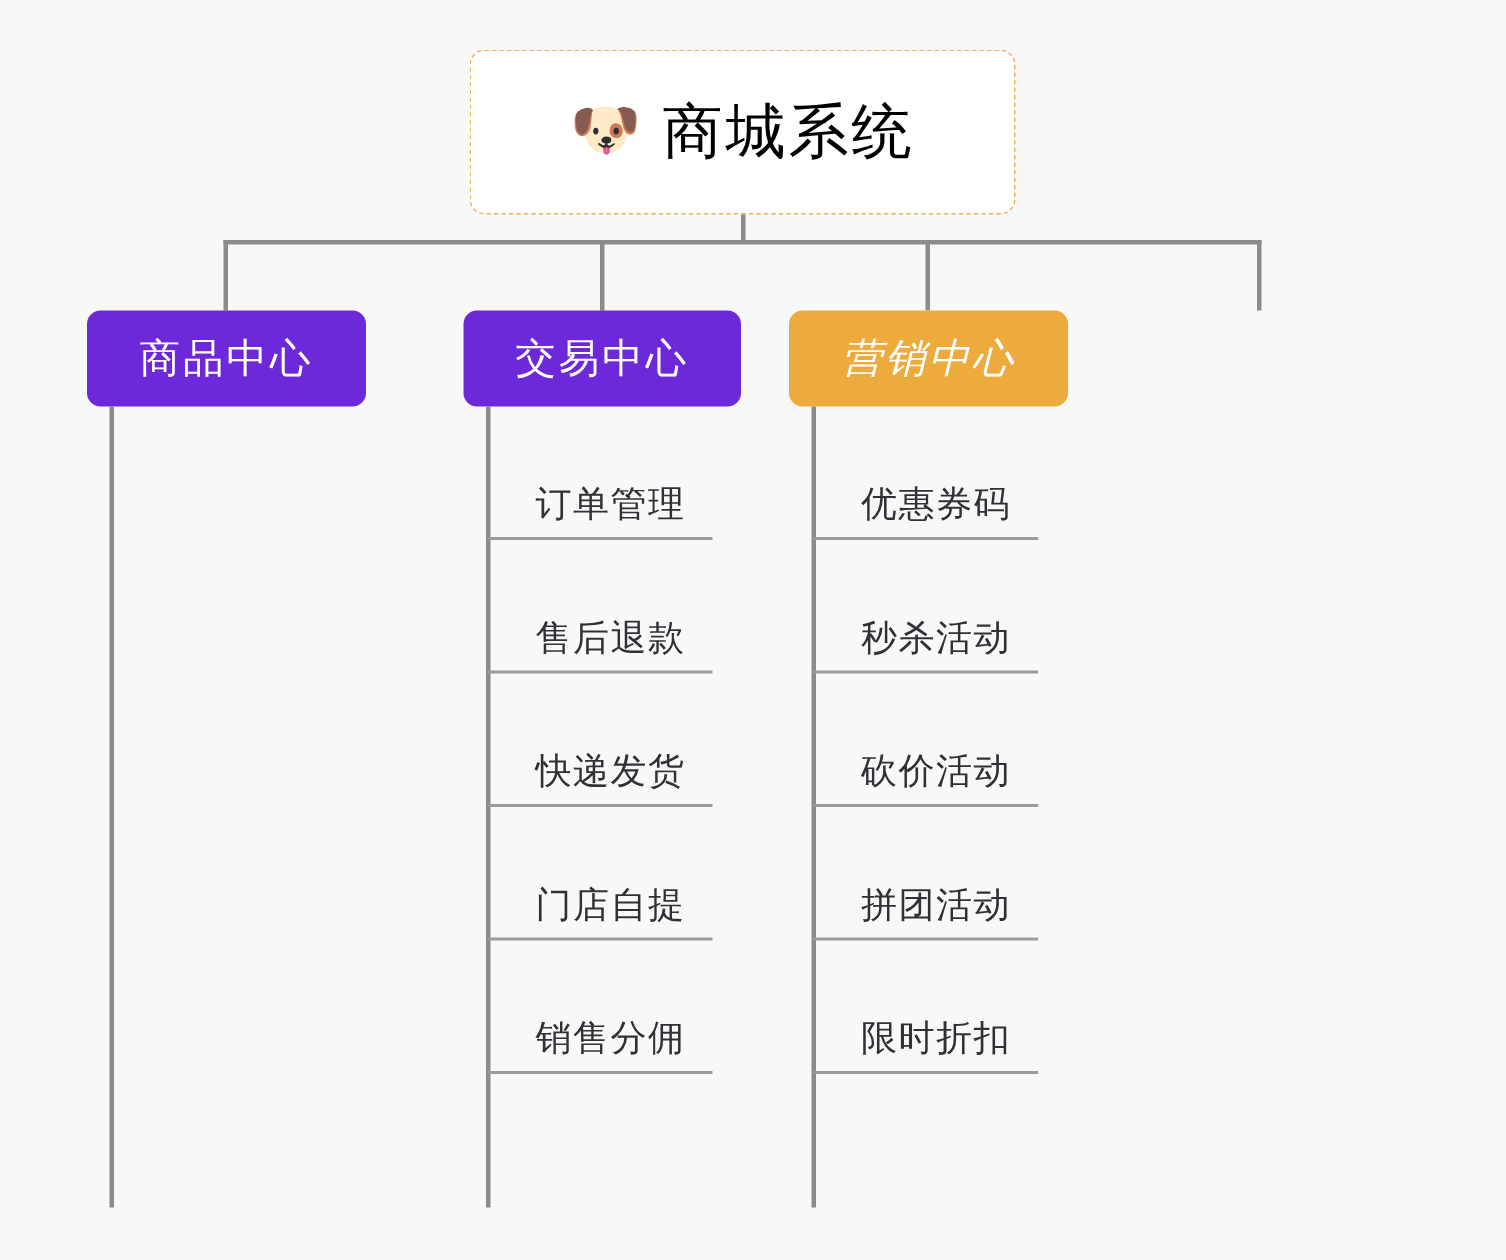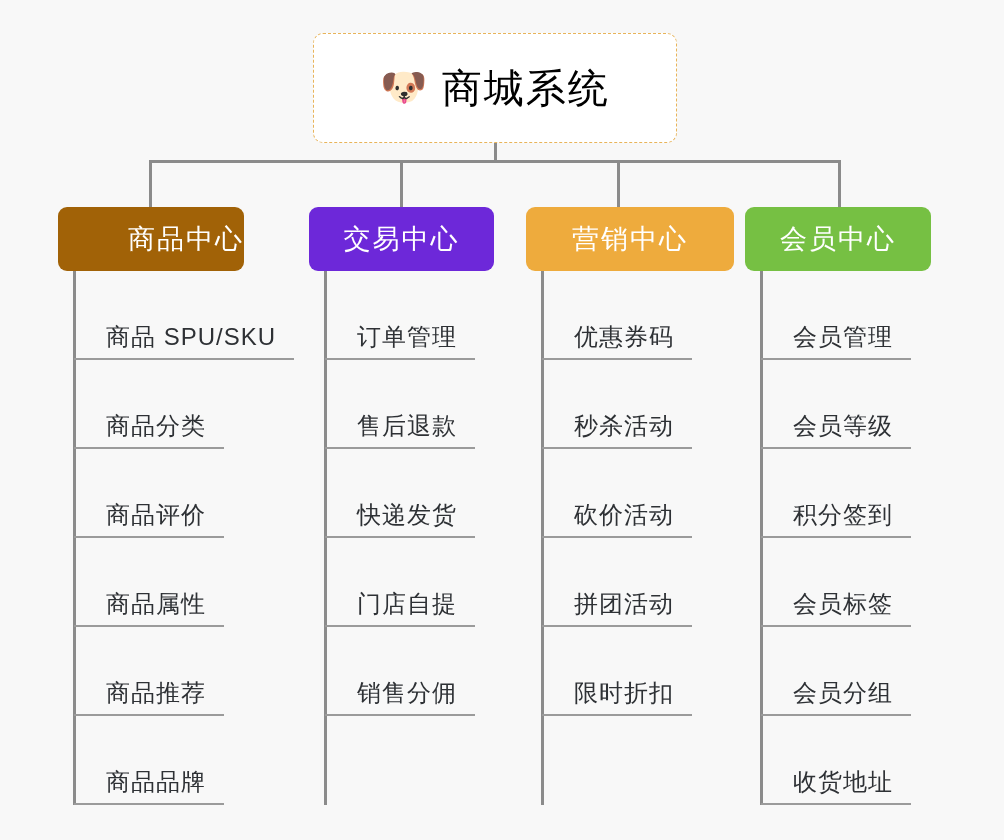--- a/index.html
+++ b/index.html
@@ -121,44 +121,24 @@
   </div>
 
   <div class="conn conn-v" style="left:494px; top:143px; height:19px;"></div>
   <div class="conn conn-h" style="left:149px; top:160px; width:692px;"></div>
   <div class="conn conn-v" style="left:149px; top:160px; height:47px;"></div>
   <div class="conn conn-v" style="left:400px; top:160px; height:47px;"></div>
   <div class="conn conn-v" style="left:617px; top:160px; height:47px;"></div>
   <div class="conn conn-v" style="left:838px; top:160px; height:47px;"></div>
 
   <div class="branch" style="left:58px; width:186px;">
-    <div class="branch-header" style="background:#a16207; width:186px;justify-content:flex-end;">
+    <div class="branch-header" style="background:#6d28d9; width:186px;">
       <span>商品中心</span>
     </div>
     <div class="spine" style="height:534px;"></div>
-    <ul class="leaf-list">
-      <li class="leaf">
-          <span class="leaf-text">商品 SPU/SKU</span>
-        </li>
-      <li class="leaf">
-          <span class="leaf-text">商品分类</span>
-        </li>
-      <li class="leaf">
-          <span class="leaf-text">商品评价</span>
-        </li>
-      <li class="leaf">
-          <span class="leaf-text">商品属性</span>
-        </li>
-      <li class="leaf">
-          <span class="leaf-text">商品推荐</span>
-        </li>
-      <li class="leaf">
-          <span class="leaf-text">商品品牌</span>
-        </li>
-    </ul>
   </div>
 
   <div class="branch" style="left:309px; width:185px;">
     <div class="branch-header" style="background:#6d28d9; width:185px;">
       <span>交易中心</span>
     </div>
     <div class="spine" style="height:534px;"></div>
     <ul class="leaf-list">
       <li class="leaf">
           <span class="leaf-text">订单管理</span>
@@ -172,21 +152,21 @@
       <li class="leaf">
           <span class="leaf-text">门店自提</span>
         </li>
       <li class="leaf">
           <span class="leaf-text">销售分佣</span>
         </li>
     </ul>
   </div>
 
   <div class="branch" style="left:526px; width:186px;">
-    <div class="branch-header" style="background:#eeab3d; width:208px;">
+    <div class="branch-header" style="background:#eeab3d; width:186px;font-style:italic;">
       <span>营销中心</span>
     </div>
     <div class="spine" style="height:534px;"></div>
     <ul class="leaf-list">
       <li class="leaf">
           <span class="leaf-text">优惠券码</span>
         </li>
       <li class="leaf">
           <span class="leaf-text">秒杀活动</span>
         </li>
@@ -195,40 +175,14 @@
         </li>
       <li class="leaf">
           <span class="leaf-text">拼团活动</span>
         </li>
       <li class="leaf">
           <span class="leaf-text">限时折扣</span>
         </li>
     </ul>
   </div>
 
-  <div class="branch" style="left:745px; width:186px;">
-    <div class="branch-header" style="background:#76c043; width:186px;">
-      <span>会员中心</span>
-    </div>
-    <div class="spine" style="height:534px;"></div>
-    <ul class="leaf-list">
-      <li class="leaf">
-          <span class="leaf-text">会员管理</span>
-        </li>
-      <li class="leaf">
-          <span class="leaf-text">会员等级</span>
-        </li>
-      <li class="leaf">
-          <span class="leaf-text">积分签到</span>
-        </li>
-      <li class="leaf">
-          <span class="leaf-text">会员标签</span>
-        </li>
-      <li class="leaf">
-          <span class="leaf-text">会员分组</span>
-        </li>
-      <li class="leaf">
-          <span class="leaf-text">收货地址</span>
-        </li>
-    </ul>
-  </div>
 
 </div>
 
 </body></html>

